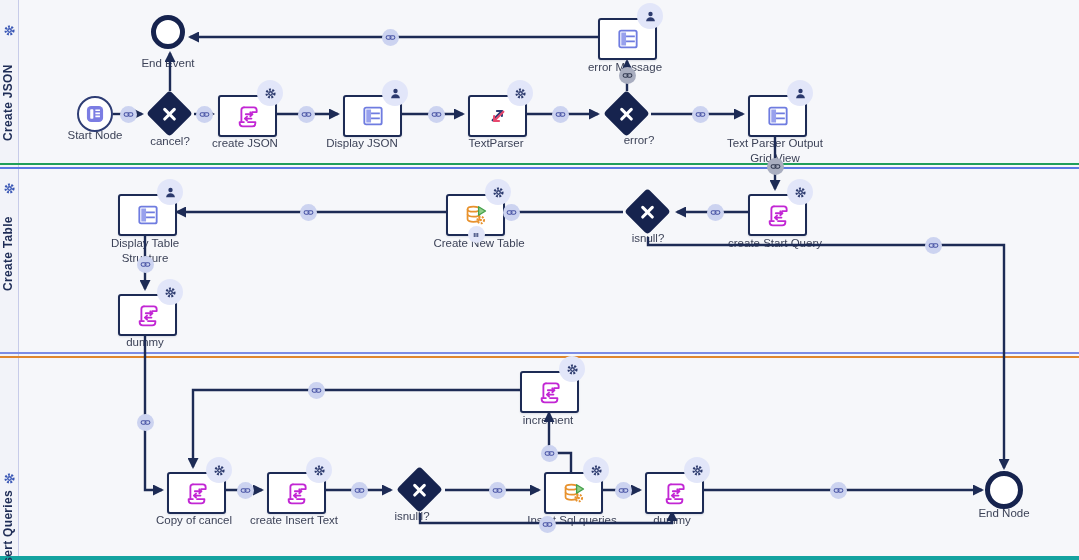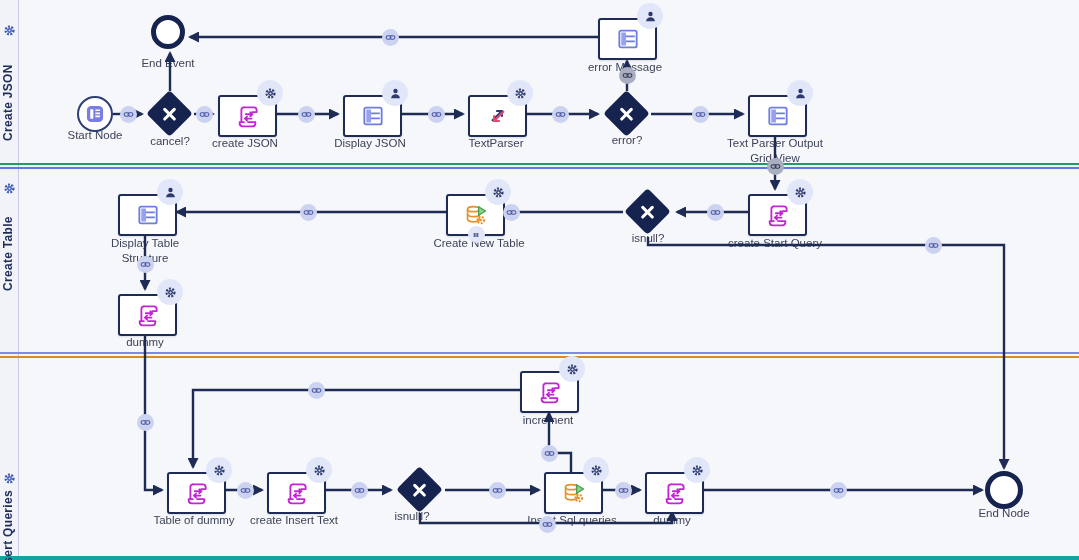--- a/index.html
+++ b/index.html
@@ -124,32 +124,32 @@
   <div class="sep" style="top:163px;height:2px;background:#1f9e5b"></div>
   <div class="sep" style="top:167px;height:2px;background:#5b79e3"></div>
   <div class="sep" style="top:352px;height:2px;background:#7c8ce5"></div>
   <div class="sep" style="top:356px;height:2px;background:#e0862e"></div>
   <div class="sep" style="top:556px;height:4px;background:#14a3a0"></div>
 
   <div class="nlabel" style="left:55px;top:128px;width:80px">Start Node</div>
   <div class="nlabel" style="left:130px;top:134px;width:80px">cancel?</div>
   <div class="nlabel" style="left:126px;top:56px;width:84px">End Event</div>
   <div class="nlabel" style="left:198px;top:136px;width:94px">create JSON</div>
-  <div class="nlabel" style="left:323px;top:136px;width:94px">Display JSON</div>
+  <div class="nlabel" style="left:315px;top:136px;width:94px">Display JSON</div>
   <div class="nlabel" style="left:449px;top:136px;width:94px">TextParser</div>
-  <div class="nlabel" style="left:587px;top:133px;width:80px">error?</div>
+  <div class="nlabel" style="left:599px;top:133px;width:80px">error?</div>
   <div class="nlabel" style="left:573px;top:60px;width:104px">error Message</div>
   <div class="nlabel" style="left:718px;top:136px;width:114px">Text Parser Output Grid View</div>
   <div class="nlabel" style="left:716px;top:236px;width:118px">create Start Query</div>
   <div class="nlabel" style="left:608px;top:231px;width:80px">isnull?</div>
   <div class="nlabel" style="left:421px;top:236px;width:116px">Create New Table</div>
   <div class="nlabel" style="left:90px;top:236px;width:110px">Display Table Structure</div>
   <div class="nlabel" style="left:105px;top:335px;width:80px">dummy</div>
   <div class="nlabel" style="left:507px;top:413px;width:82px">increment</div>
-  <div class="nlabel" style="left:139px;top:513px;width:110px">Table of dummy</div>
+  <div class="nlabel" style="left:139px;top:513px;width:110px">Copy of cancel</div>
   <div class="nlabel" style="left:229px;top:513px;width:130px">create Insert Text</div>
   <div class="nlabel" style="left:372px;top:509px;width:80px">isnulll?</div>
   <div class="nlabel" style="left:515px;top:513px;width:114px">Insert Sql queries</div>
   <div class="nlabel" style="left:632px;top:513px;width:80px">dummy</div>
   <div class="nlabel" style="left:962px;top:506px;width:84px">End Node</div>
 
   <svg class="edges" width="1079" height="560">
     <defs>
       <marker id="arr" viewBox="0 0 11 11" refX="9" refY="5.5" markerWidth="11" markerHeight="11" markerUnits="userSpaceOnUse" orient="auto">
         <path d="M0,0 L11,5.5 L0,11 z" fill="#1d2b55"></path>

